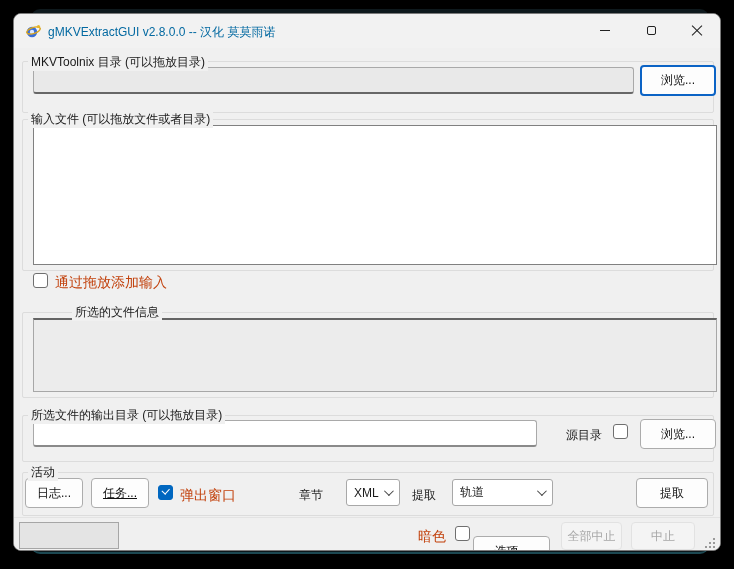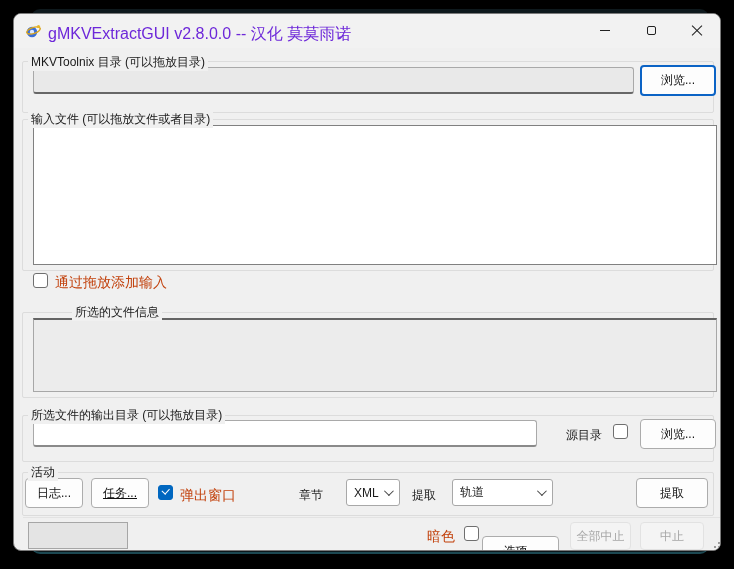--- a/index.html
+++ b/index.html
@@ -12,21 +12,21 @@
     background:#0e191d; border-radius:9px; border-bottom:2px solid #1c4852; }
 
   
   .window { position:absolute; left:13px; top:13px; width:708px; height:538px;
     background:#f0f0f0; border:1px solid #7a7a7a; border-radius:8px; overflow:hidden;
     color:#1a1a1a; font-size:12px; }
 
   
   .titlebar { position:absolute; left:0; top:0; width:100%; height:34px; background:#f2f2f2; }
   .app-icon { position:absolute; left:11px; top:9px; width:16px; height:16px; }
-  .title-text { position:absolute; left:34px; top:10px; font-size:16px; color:#6d28d9; white-space:nowrap; }
+  .title-text { position:absolute; left:34px; top:10px; font-size:12px; color:#0369a1; white-space:nowrap; }
   .win-controls { position:absolute; right:0; top:0; height:33px; display:flex; }
   .win-btn { width:46px; height:33px; display:flex; align-items:center; justify-content:center; }
   .glyph-min { width:10px; height:1px; background:#222; }
   .glyph-max { width:9px; height:9px; border:1px solid #222; border-radius:2px; }
   .glyph-close { position:relative; width:12px; height:12px; }
   .glyph-close span { position:absolute; left:-1px; top:5px; width:14px; height:1px; background:#222; }
   .glyph-close span:first-child { transform:rotate(45deg); }
   .glyph-close span:last-child { transform:rotate(-45deg); }
 
   
@@ -61,21 +61,21 @@
   
   .combo { position:absolute; height:27px; background:#fff; border:1px solid #a8a8a8;
     border-radius:3px; display:flex; align-items:center; padding:0 7px; font-size:12px; }
   .combo .caret { position:absolute; right:8px; top:9px; width:7px; height:7px;
     border-right:1.3px solid #444; border-bottom:1.3px solid #444; transform:rotate(45deg) translateY(-2px); }
 
   .static-label { position:absolute; font-size:12px; color:#1a1a1a; white-space:nowrap; }
 
   
   .statusbar { position:absolute; left:0; top:503px; width:100%; height:35px;
-    border-top:1px solid #e3e3e3; background:#f0f0f0;margin-left:9px; }
+    border-top:1px solid #e3e3e3; background:#f0f0f0; }
   .progressbar { position:absolute; left:5px; top:4px; width:100px; height:27px;
     background:#e4e4e4; border:1px solid #a6a6a6; }
   .grip { position:absolute; right:5px; bottom:4px; width:10px; height:10px; }
   .grip i { position:absolute; width:2px; height:2px; background:#9a9a9a; }
   .grip i:nth-child(1){ right:0; bottom:0; }
   .grip i:nth-child(2){ right:0; bottom:4px; }
   .grip i:nth-child(3){ right:0; bottom:8px; }
   .grip i:nth-child(4){ right:4px; bottom:0; }
   .grip i:nth-child(5){ right:8px; bottom:0; }
   .grip i:nth-child(6){ right:4px; bottom:4px; }

